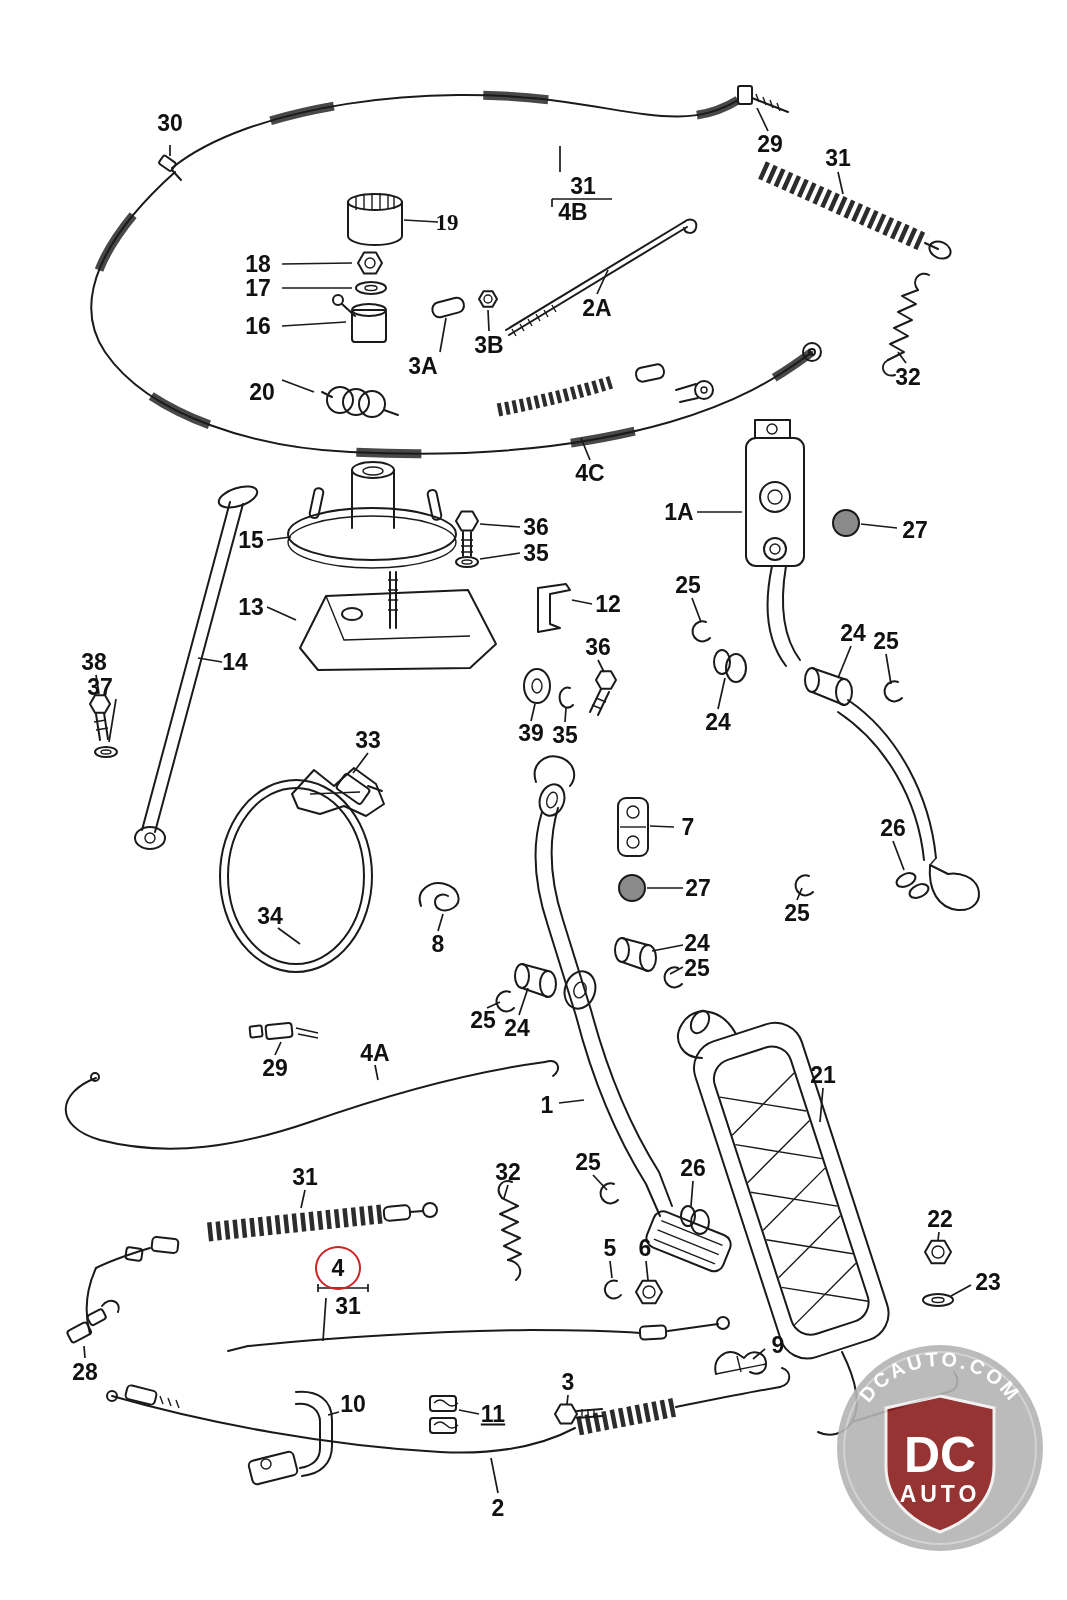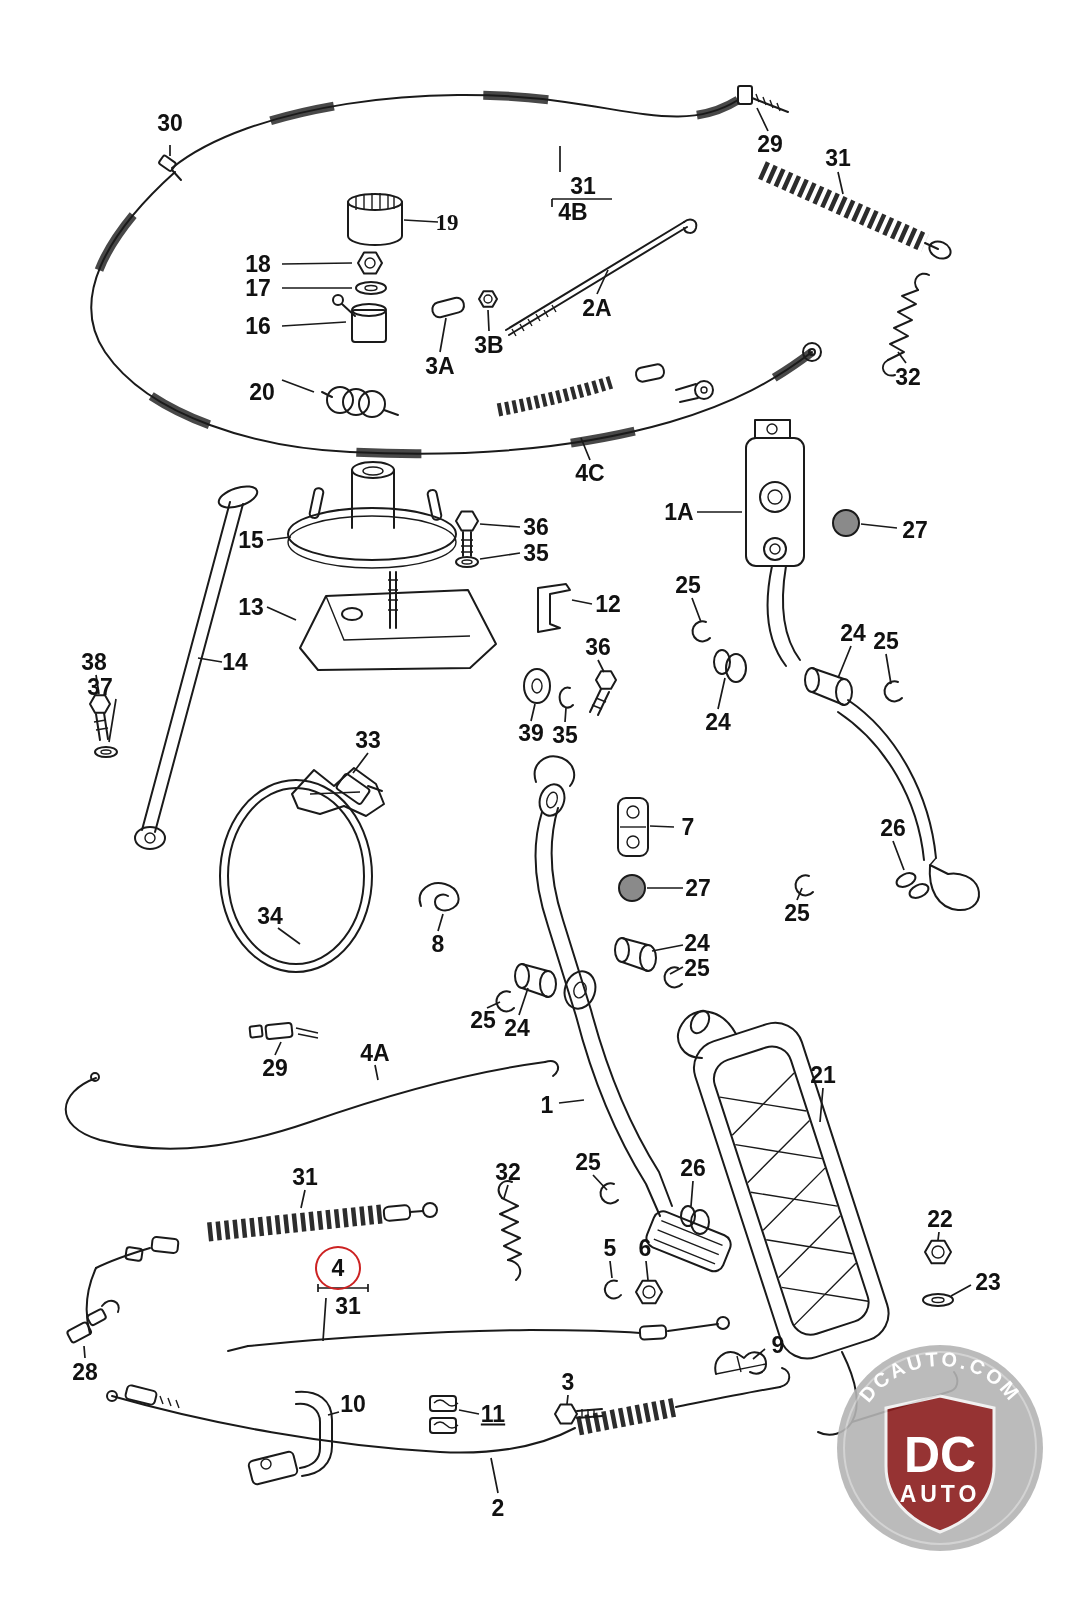--- a/index.html
+++ b/index.html
@@ -405,21 +405,21 @@
       <div class="callout" style="left: 770px; top: 144px;">29</div>
       <div class="callout" style="left: 838px; top: 158px;">31</div>
       <div class="callout" style="left: 447px; top: 222px; font-family: Liberation Serif, serif;">19</div>
       <div class="callout" style="left: 583px; top: 186px;">31</div>
       <div class="callout" style="left: 573px; top: 212px;">4B</div>
       <div class="callout" style="left: 258px; top: 264px;">18</div>
       <div class="callout" style="left: 258px; top: 288px;">17</div>
       <div class="callout" style="left: 597px; top: 308px;">2A</div>
       <div class="callout" style="left: 258px; top: 326px;">16</div>
       <div class="callout" style="left: 489px; top: 345px;">3B</div>
-      <div class="callout" style="left: 440px; top: 366px; text-align: center;">3A</div>
+      <div class="callout" style="left: 423px; top: 366px; text-align: center;">3A</div>
       <div class="callout" style="left: 908px; top: 377px;">32</div>
       <div class="callout" style="left: 262px; top: 380px; margin-top: 12px;">20</div>
       <div class="callout" style="left: 590px; top: 473px;">4C</div>
       <div class="callout" style="left: 679px; top: 512px;">1A</div>
       <div class="callout" style="left: 915px; top: 530px;">27</div>
       <div class="callout" style="left: 536px; top: 527px;">36</div>
       <div class="callout" style="left: 536px; top: 553px;">35</div>
       <div class="callout" style="left: 251px; top: 540px;">15</div>
       <div class="callout" style="left: 251px; top: 607px;">13</div>
       <div class="callout" style="left: 608px; top: 604px;">12</div>

